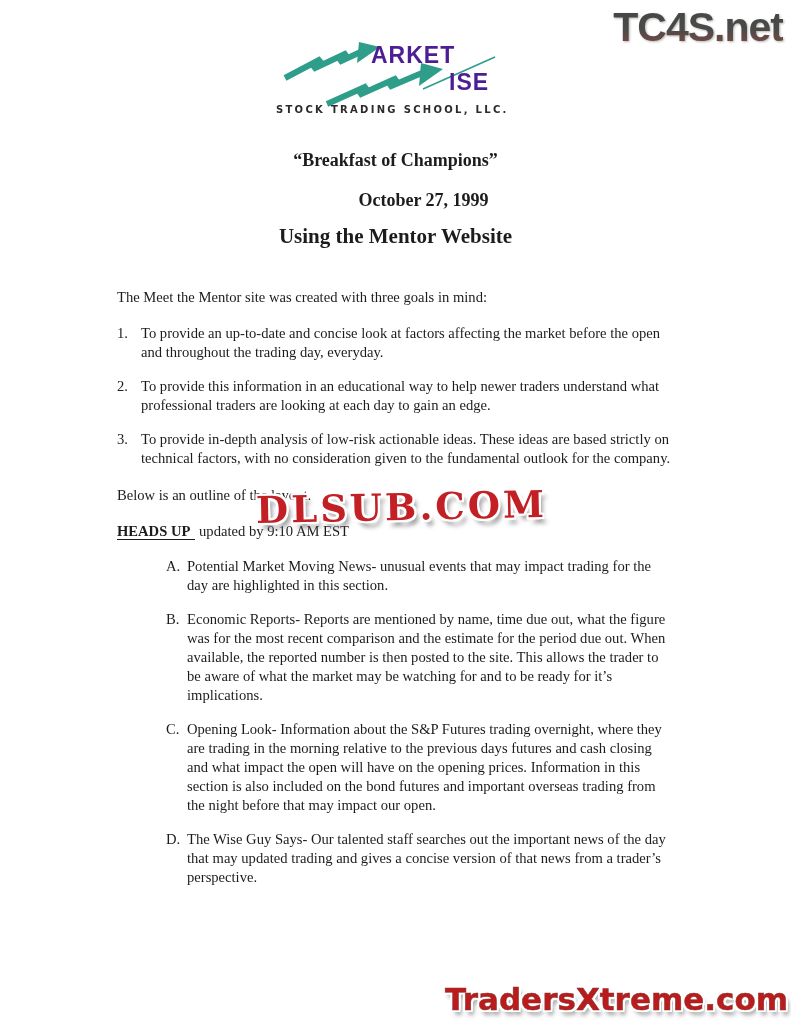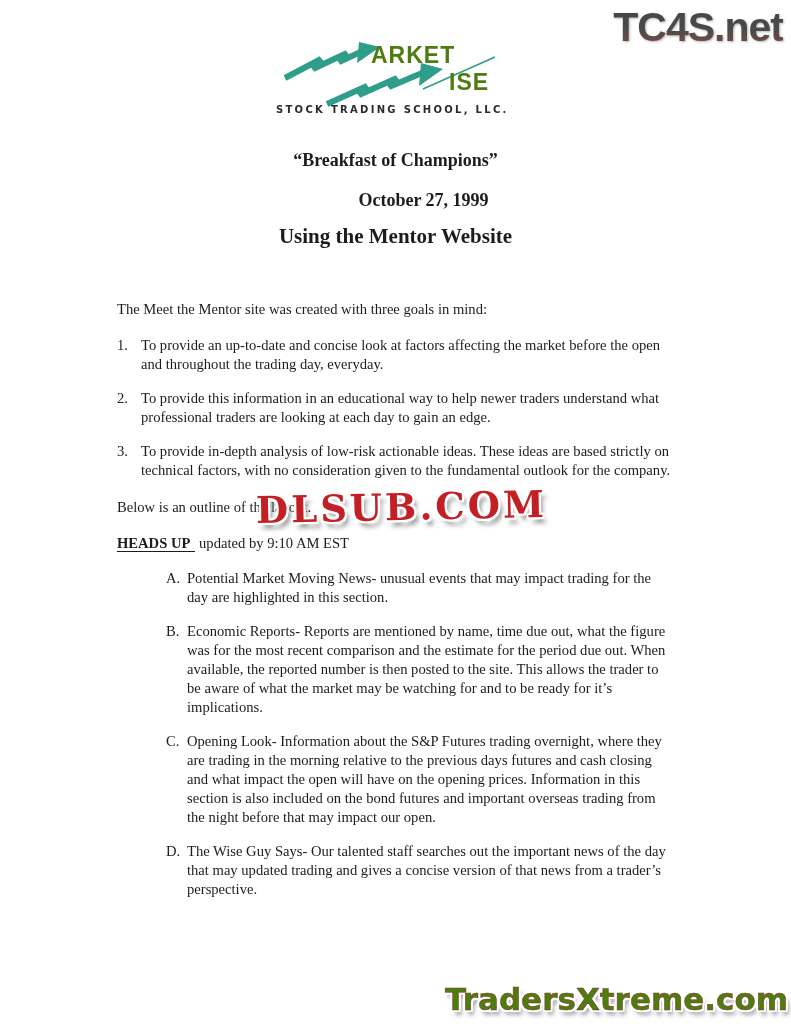--- a/index.html
+++ b/index.html
@@ -21,21 +21,21 @@
     -webkit-background-clip:text;background-clip:text;color:transparent;
     filter:drop-shadow(1px 1px 1px rgba(90,90,90,.45));
   }
 
   
   .logo{position:absolute;left:283px;top:40px;width:215px;height:84px;}
   .logo svg{position:absolute;left:0;top:0;}
   .logo .w1,.logo .w2{
     position:absolute;
     font-family:"Liberation Sans", sans-serif;
-    font-weight:bold;color:#4d7c0f;font-size:23px;letter-spacing:1px;
+    font-weight:bold;color:#4c1d95;font-size:23px;letter-spacing:1px;
   }
   .logo .w1{left:88px;top:2px;}
   .logo .w2{left:166px;top:29px;text-align:right;}
   .logo .subtitle{
     position:absolute;left:-7px;top:64px;width:230px;
     font-family:"DejaVu Sans", sans-serif;
     font-weight:bold;font-size:10px;letter-spacing:2.3px;color:#2b2b2b;
     white-space:nowrap;
   }
 
@@ -43,21 +43,21 @@
   .hdr{position:absolute;left:0;width:791px;text-align:center;font-weight:bold;}
   .hdr.tagline{top:150px;font-size:18px;}
   .hdr.date{top:190px;font-size:18px;margin-left:28px;}
   .hdr.title{top:224px;font-size:21px;}
 
   
   .body{
     position:absolute;left:117px;top:288px;width:554px;
     font-size:14.6px;line-height:19px;
   }
-  .intro{margin:12px 0 17px 0;}
+  .intro{margin:0 0 17px 0;}
   .goal{margin:0 0 15px 0;display:flex;}
   .goal .num{flex:0 0 24px;}
   .goal .gtxt{flex:1;}
   .outline-intro{margin:18px 0 0 0;}
   .headsup{margin:17px 0 0 0;}
   .headsup .hu-label{font-weight:bold;border-bottom:1.5px solid #1c1c1c;padding-right:5px;}
   .outline{margin-top:16px;}
   .oitem{margin:0 0 15px 49px;display:flex;}
   .oitem .letter{flex:0 0 21px;}
   .oitem .otxt{flex:1;}
@@ -74,21 +74,21 @@
       0 -2px 0 #fff, 0 2px 0 #fff, -2px 0 0 #fff, 2px 0 0 #fff,
       4px 6px 4px rgba(110,110,110,.65);
     z-index:5;
   }
 
   
   .wm-tx{
     position:absolute;right:3px;top:981px;
     font-family:"DejaVu Sans", sans-serif;
     font-weight:bold;font-size:31px;letter-spacing:0px;
-    color:#4d7c0f;
+    color:#b91c1c;
     -webkit-text-stroke:0.5px #8b3230;
     text-shadow:
       -2px -2px 0 #fff, 2px -2px 0 #fff, -2px 2px 0 #fff, 2px 2px 0 #fff,
       0 -2px 0 #fff, 0 2px 0 #fff, -2px 0 0 #fff, 2px 0 0 #fff,
       3px 5px 4px rgba(120,120,120,.7);
     z-index:5;
   }
 </style>
 </head>
 <body>

